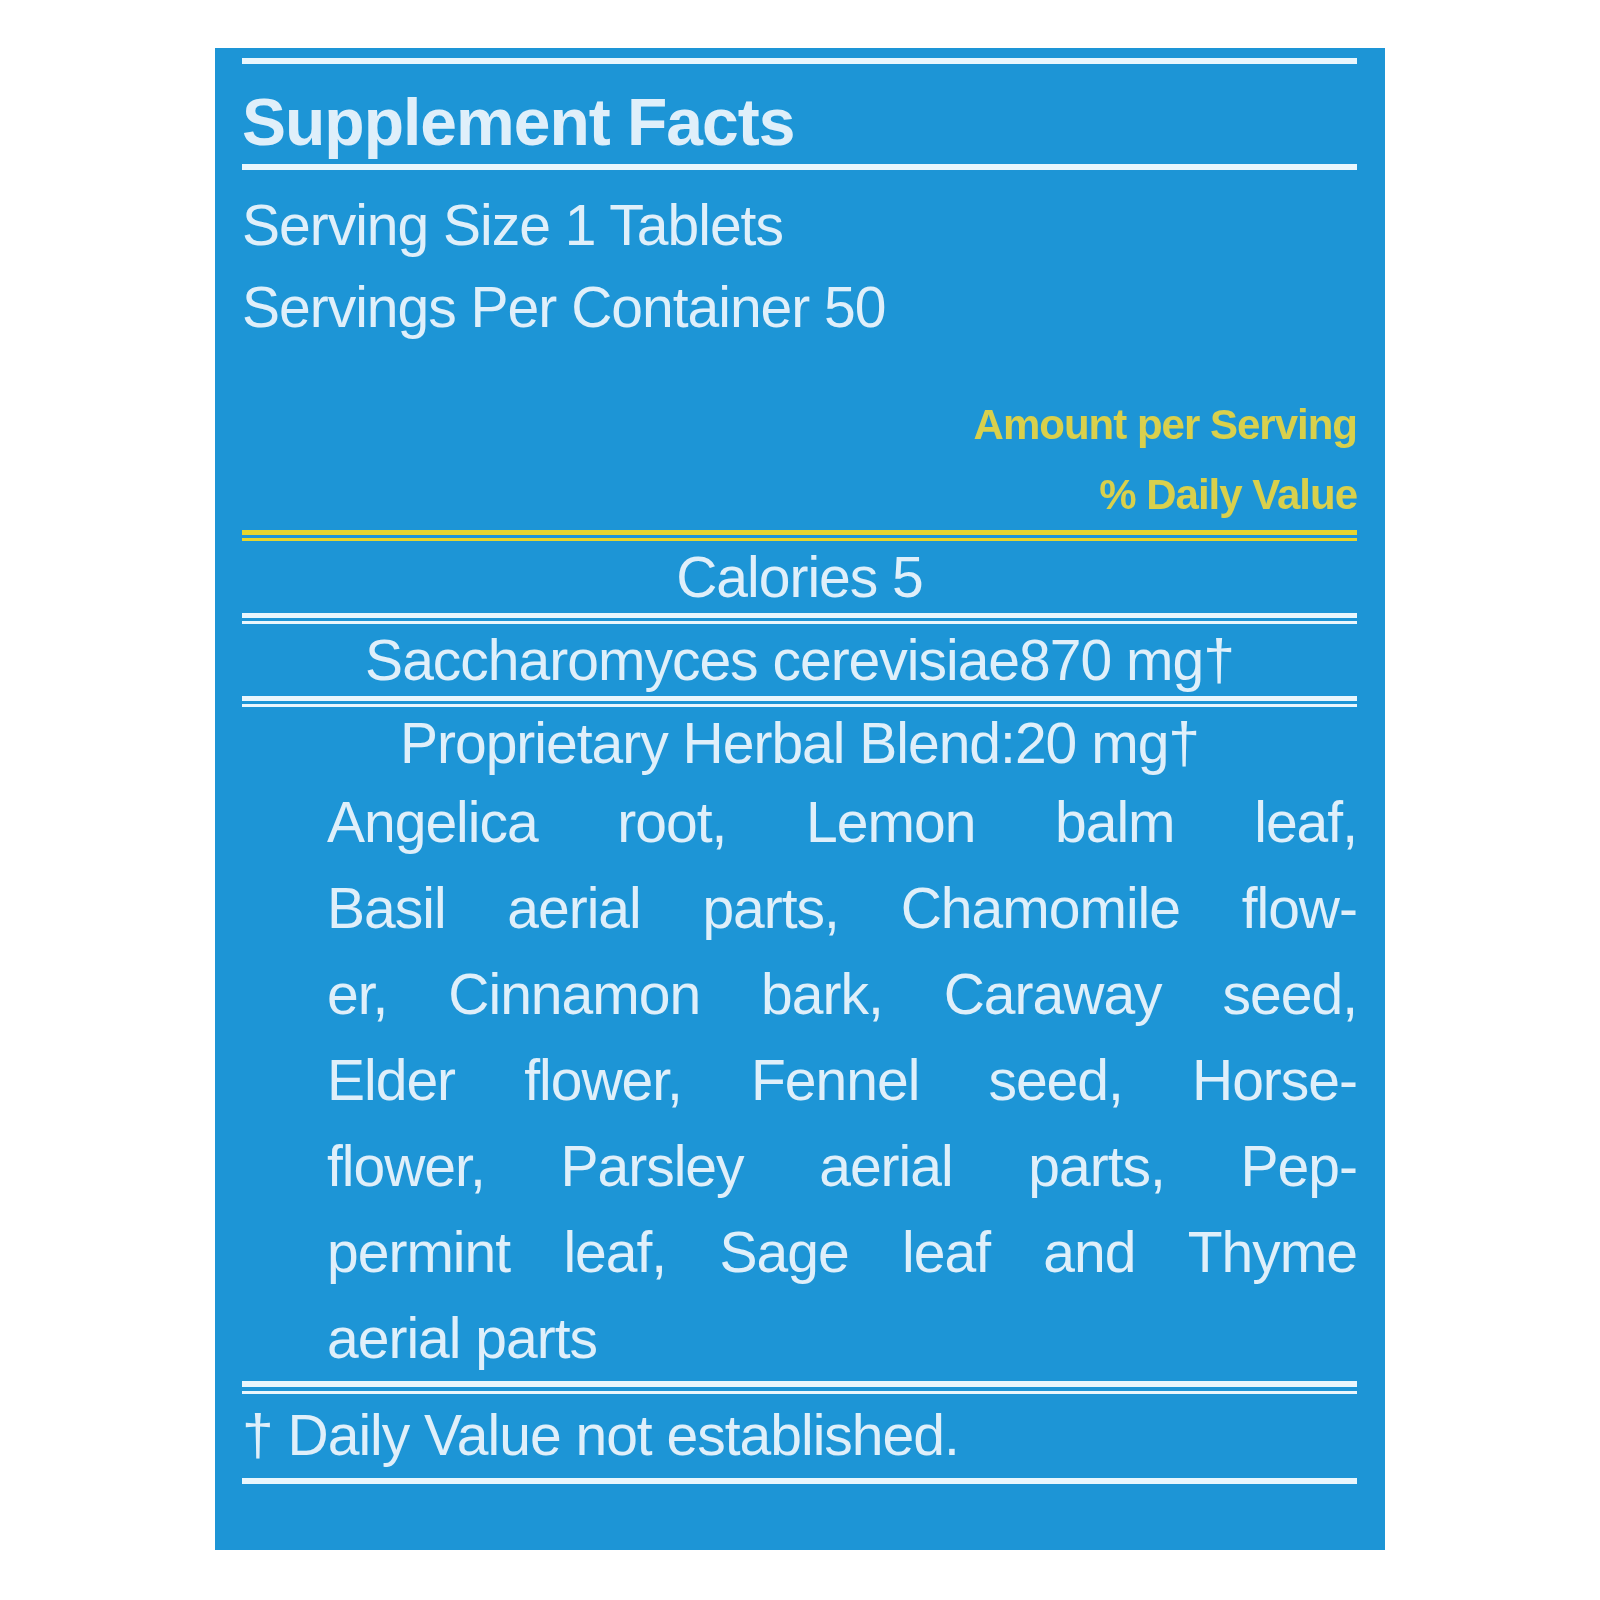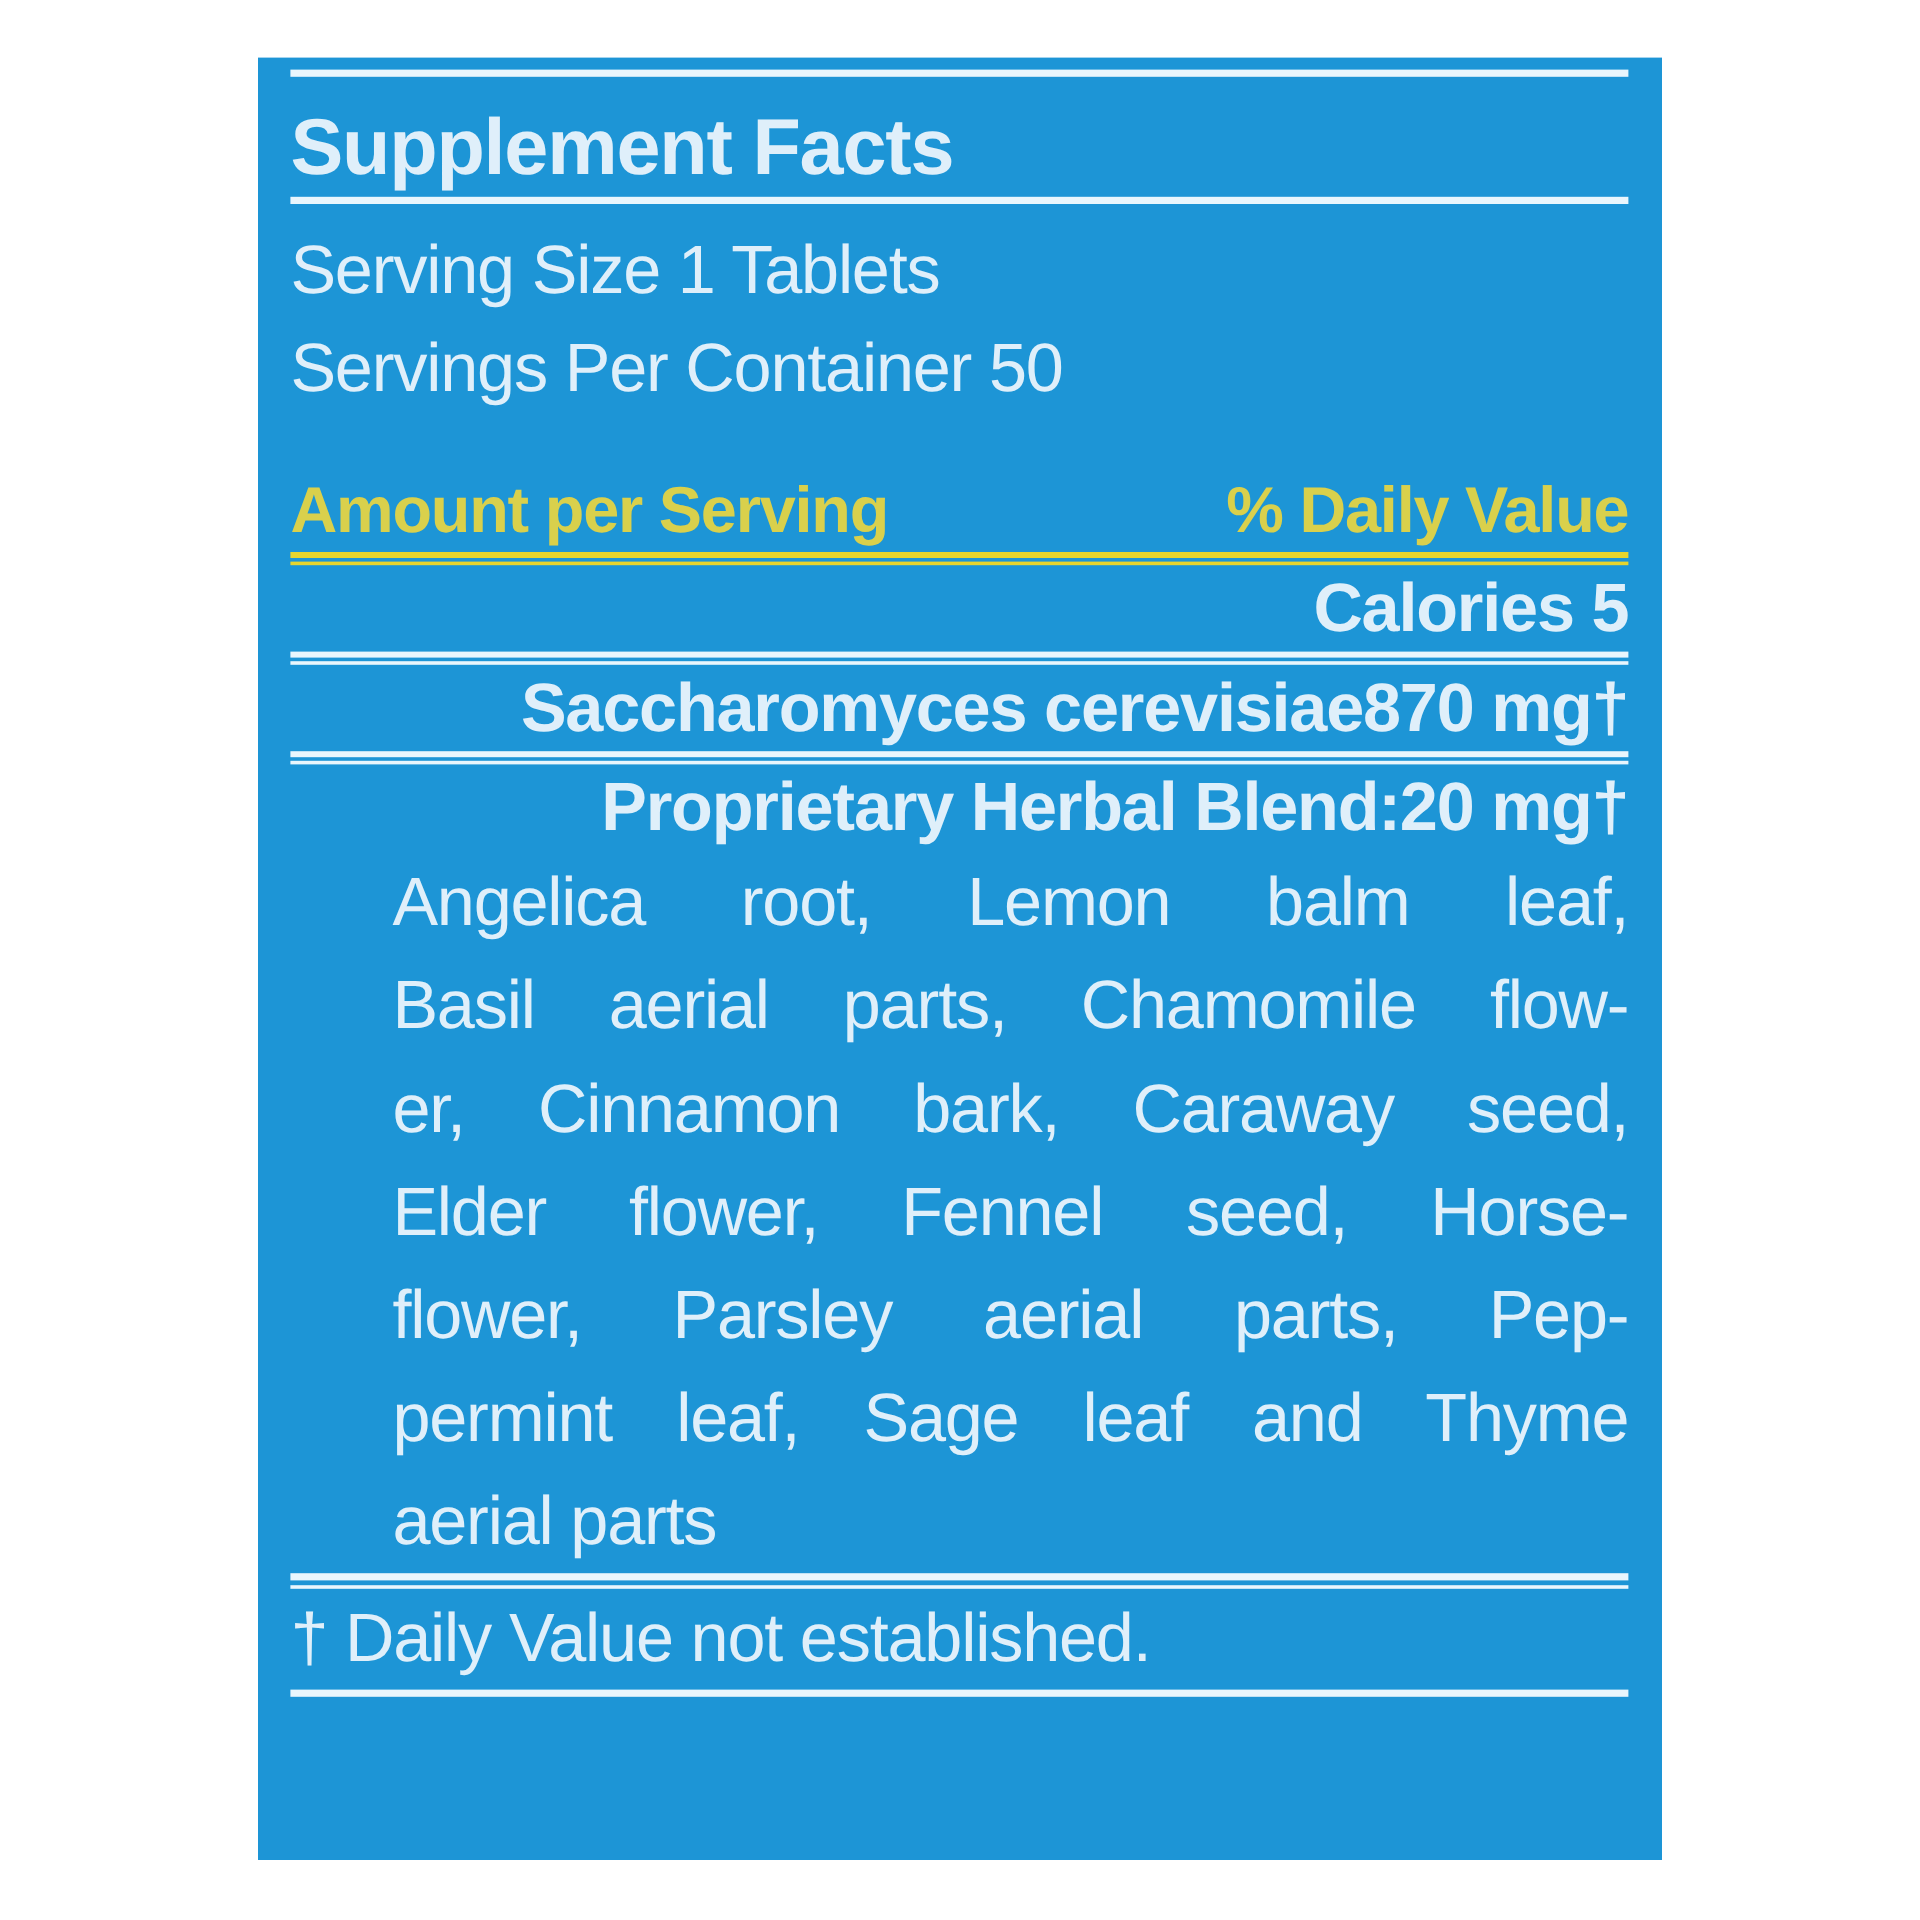--- a/index.html
+++ b/index.html
@@ -47,26 +47,27 @@
   }
   .title-rule{margin-top:8px;}
   .line{
     font-size:57px;line-height:82px;
     letter-spacing:-1px;white-space:nowrap;
   }
   .serving-block{margin-top:14px;}
   .col-header{
     margin-top:42px;
     display:flex;justify-content:space-between;align-items:flex-end;
-    font-size:54px;line-height:70px;font-weight:700;letter-spacing:-1px;
+    font-size:42px;line-height:70px;font-weight:700;letter-spacing:-1px;
     color:var(--accent-yellow,#d9d04c);
+    flex-direction:column;
   }
   .data-row{
-    display:flex;justify-content:flex-end;align-items:baseline;
-    font-size:57px;line-height:72px;letter-spacing:-1px;font-weight:bold;
+    display:flex;justify-content:center;align-items:baseline;
+    font-size:57px;line-height:72px;letter-spacing:-1px;
   }
   .ingredients{
     margin-left:85px;
     font-size:57px;letter-spacing:-1px;
   }
   .jline{
     line-height:86px;
     text-align:justify;
     text-align-last:justify;
   }

